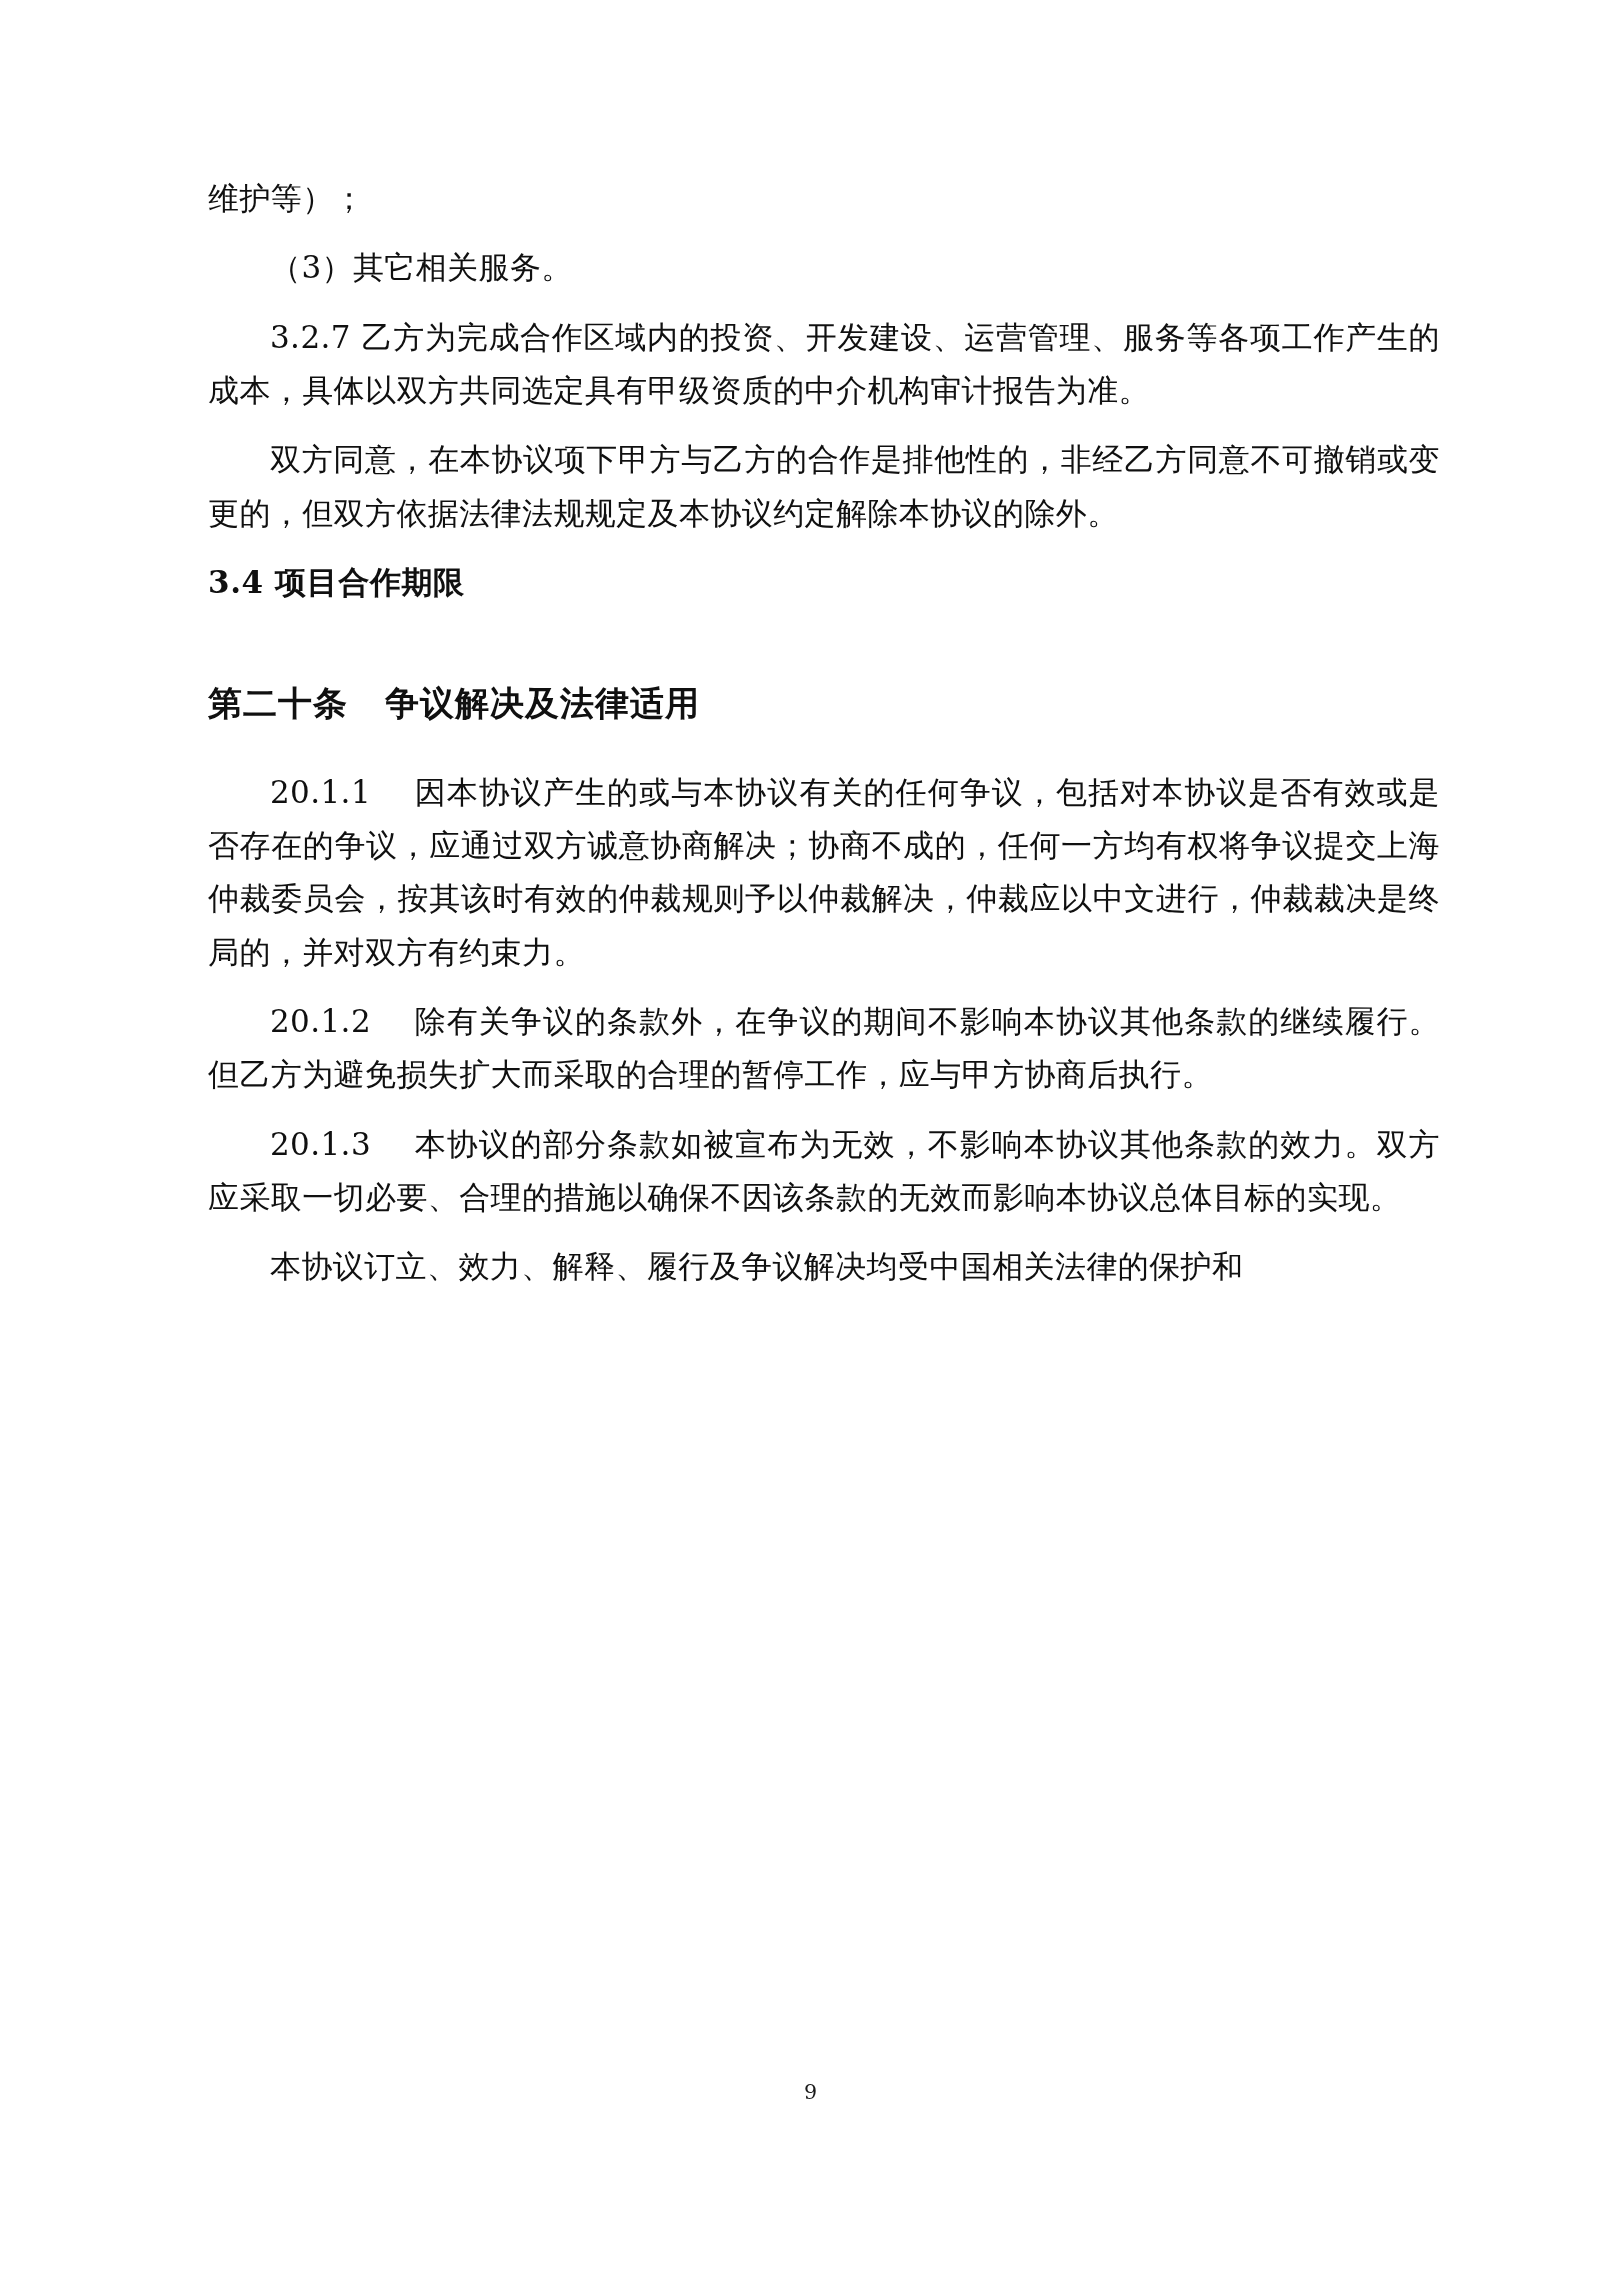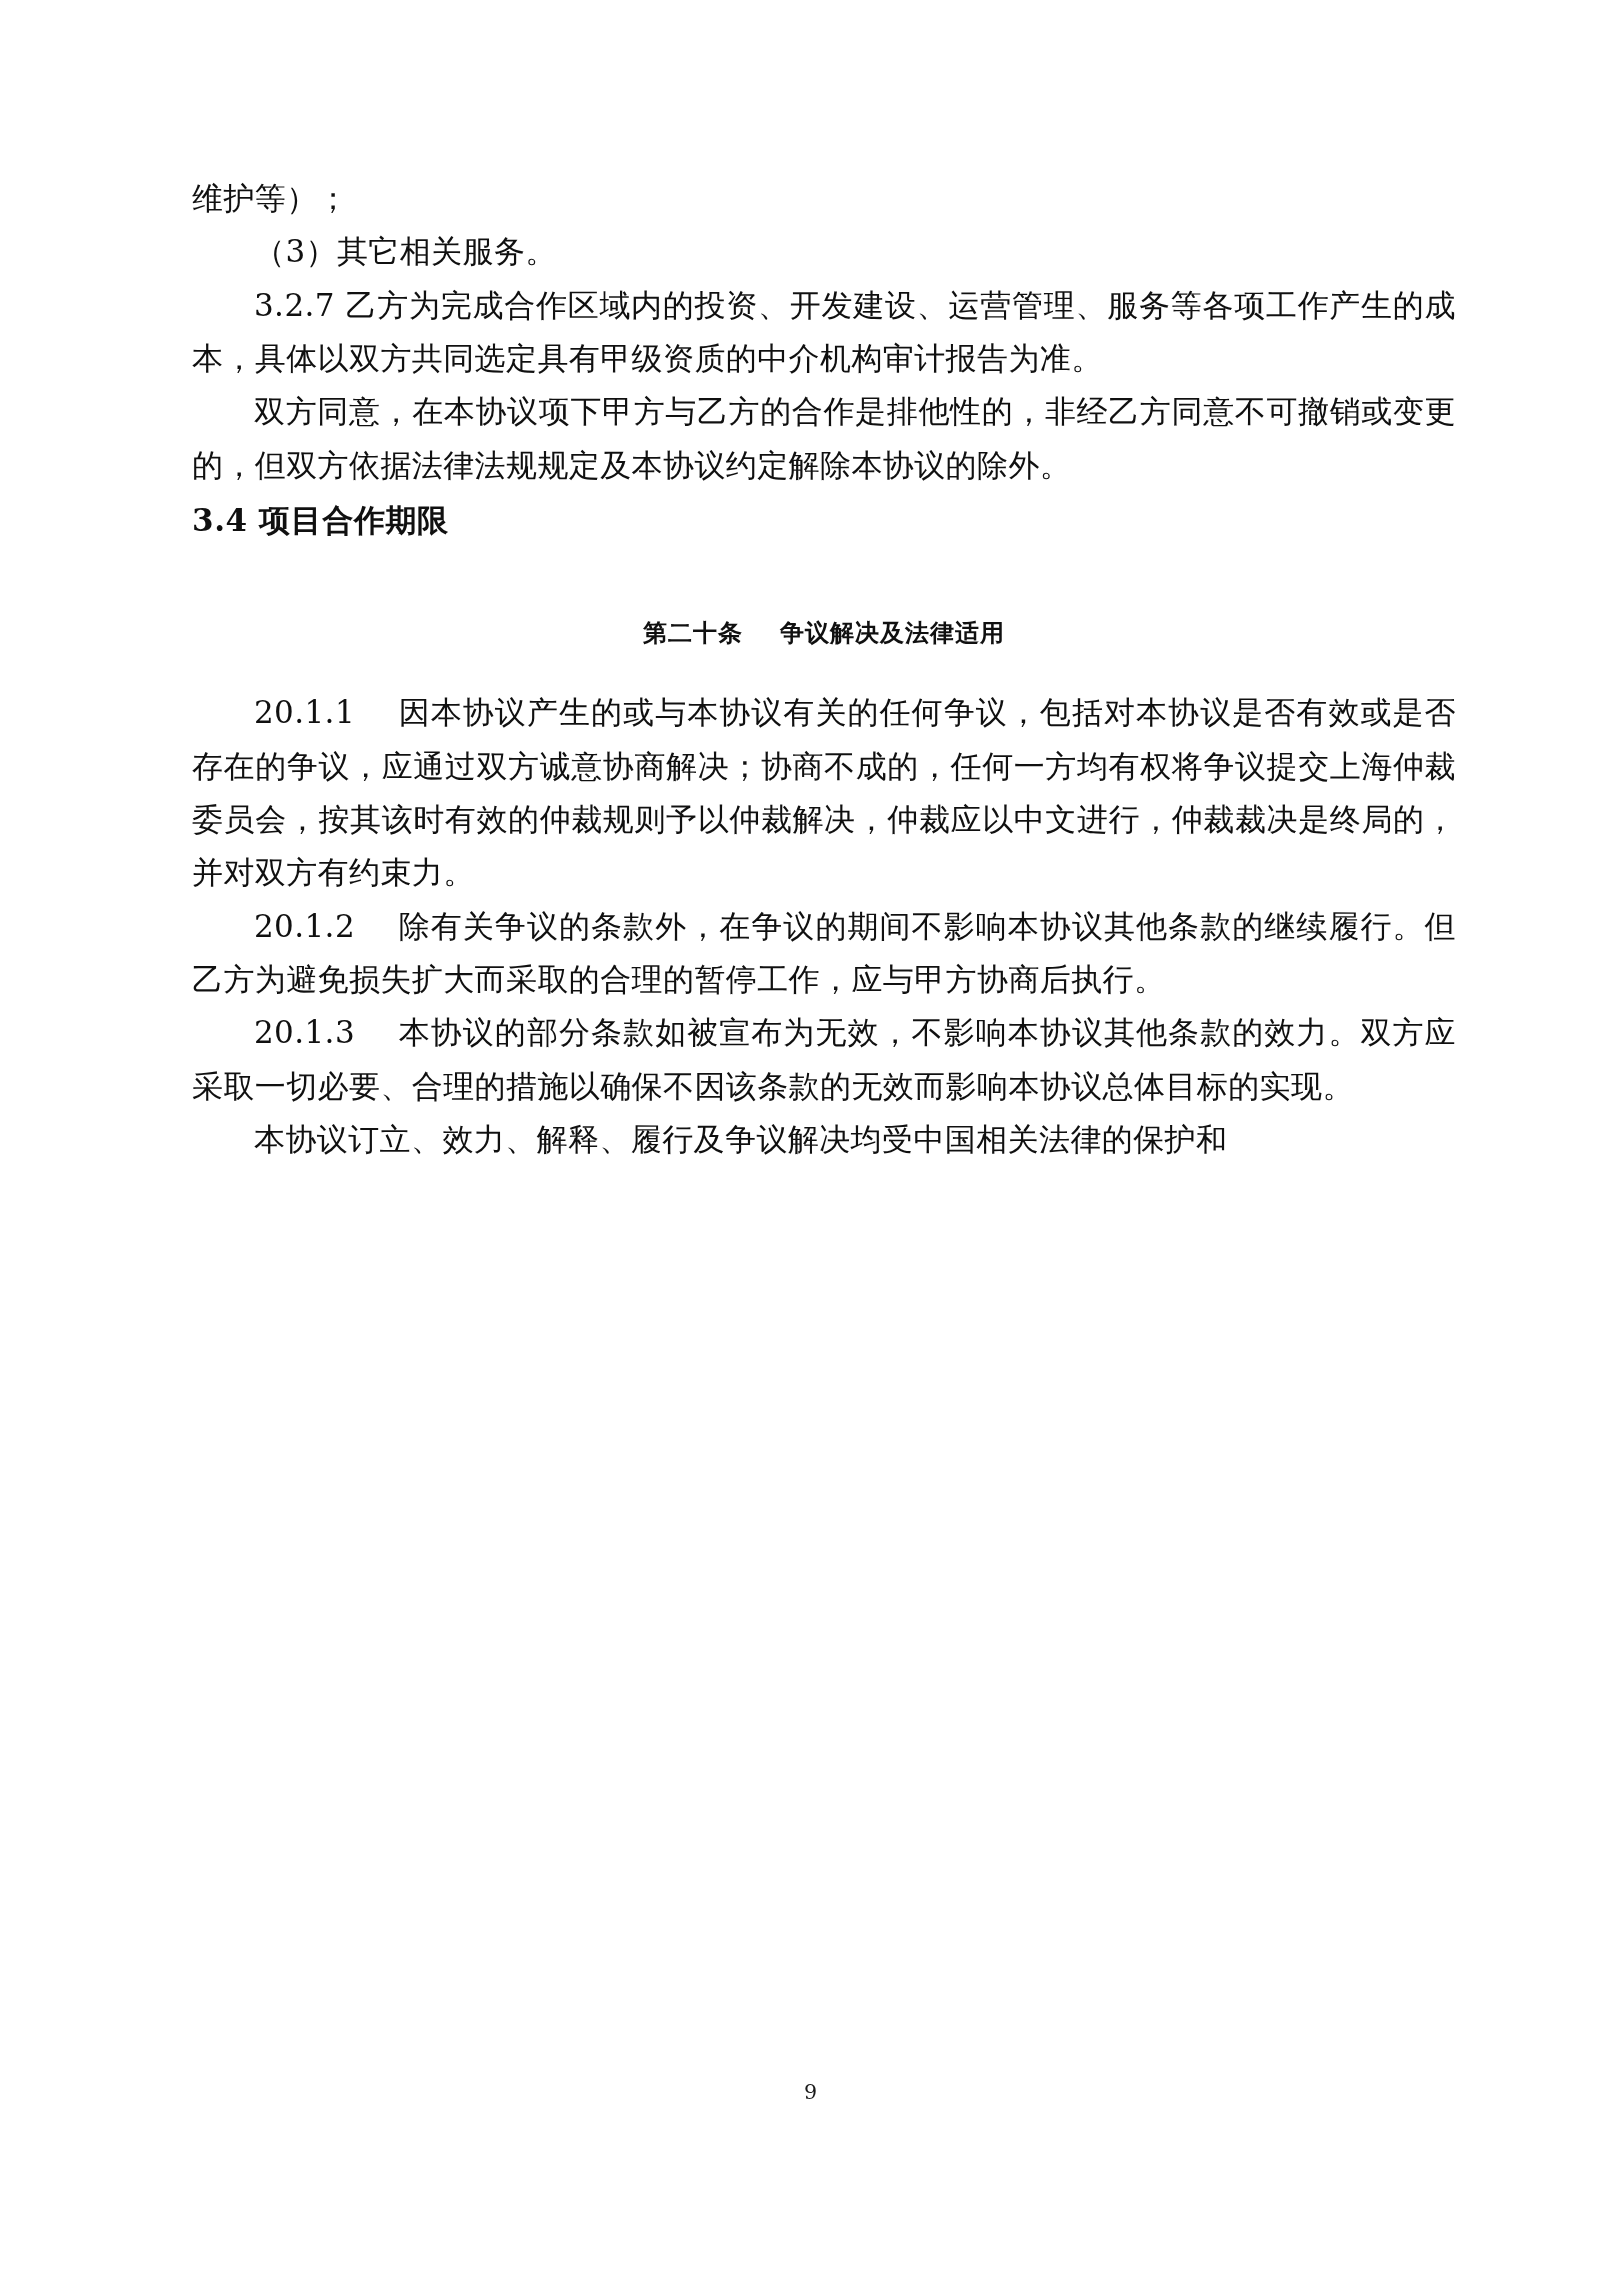--- a/index.html
+++ b/index.html
@@ -18,39 +18,39 @@
     font-family: "DejaVu Serif", serif;
     color: #101010;
   }
   .content {
     position: absolute;
     left: 192px;
     top: 172px;
     width: 1264px;
   }
   p {
-    margin: 0;
+    margin: 16px;
     font-size: 31px;
     line-height: 1.72;
     letter-spacing: 0.4px;
     text-align: justify;
     text-justify: inter-ideograph;
   }
   .indent {
     text-indent: 2em;
   }
   .heading {
     font-weight: bold;
     margin-top: 2px;
     letter-spacing: 0.6px;
   }
   .section-title {
-    text-align: center;
+    text-align: left;
     font-weight: bold;
-    font-size: 24px;
+    font-size: 34px;
     letter-spacing: 1px;
     margin-top: 65px;
     margin-bottom: 33px;
   }
   .section-title .gap {
     display: inline-block;
     width: 37px;
   }
   .pagenum {
     position: absolute;

